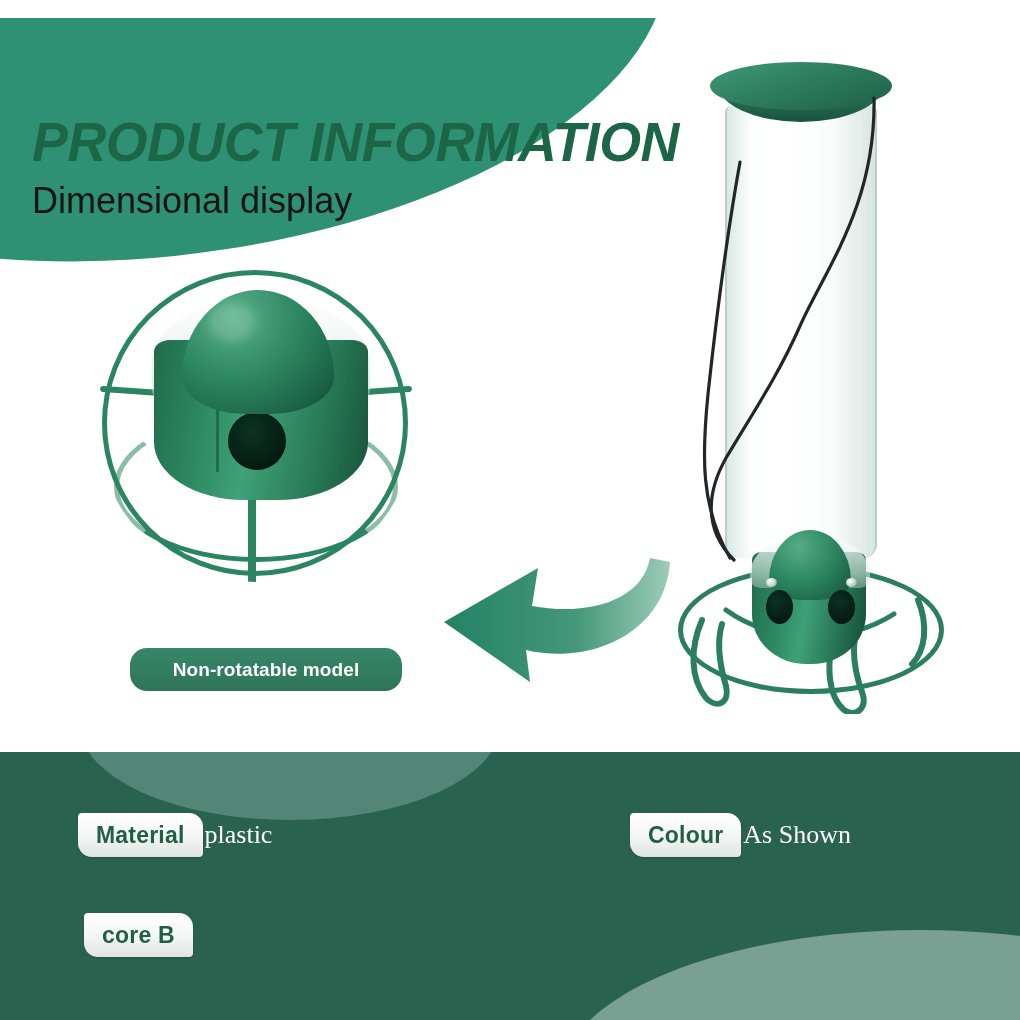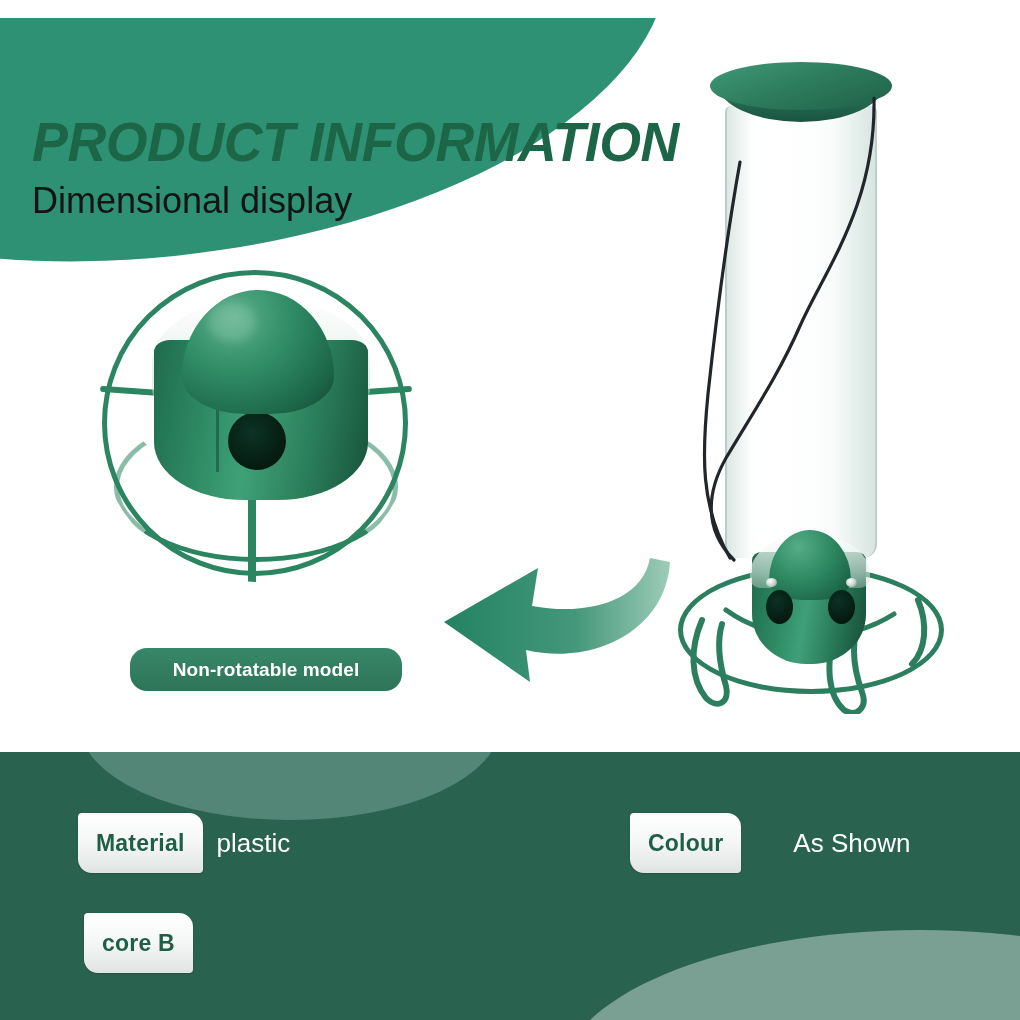--- a/index.html
+++ b/index.html
@@ -399,44 +399,45 @@
     background: #8FB2A7;
     opacity: 0.78;
   }
 
   .spec-row {
     position: absolute;
     display: flex;
     align-items: center;
   }
   .row-1 { left: 78px;  top: 813px; }
-  .row-1b { left: 630px; top: 813px; gap: 38px; }
+  .row-1b { left: 630px; top: 813px; }
   .row-2 { left: 84px;  top: 913px; }
 
   .chip {
     display: inline-flex;
     align-items: center;
     justify-content: center;
     height: 44px;
-    padding: 8px 18px;
+    padding: 0 18px;
     background: linear-gradient(180deg, #ffffff 0%, #f4f6f5 52%, #dfe4e2 100%);
     border-radius: 4px 14px 4px 14px;
     color: #1F5F47;
     font-size: 23px;
     font-weight: 700;
     letter-spacing: 0.2px;
     box-shadow: 0 1px 2px rgba(0,0,0,0.18);
     white-space: nowrap;
   }
   .spec-value {
-    margin-left: 14px;
+    margin-left: 2px;
     color: #ffffff;
     font-size: 26px;
     font-weight: 400;
     white-space: nowrap;
+    font-family: Liberation Serif, serif;
   }
   .spec-value-lg {
     margin-left: 16px;
     color: #ffffff;
     font-size: 27px;
     font-weight: 400;
     white-space: nowrap;
   }
 </style>
 </head>

